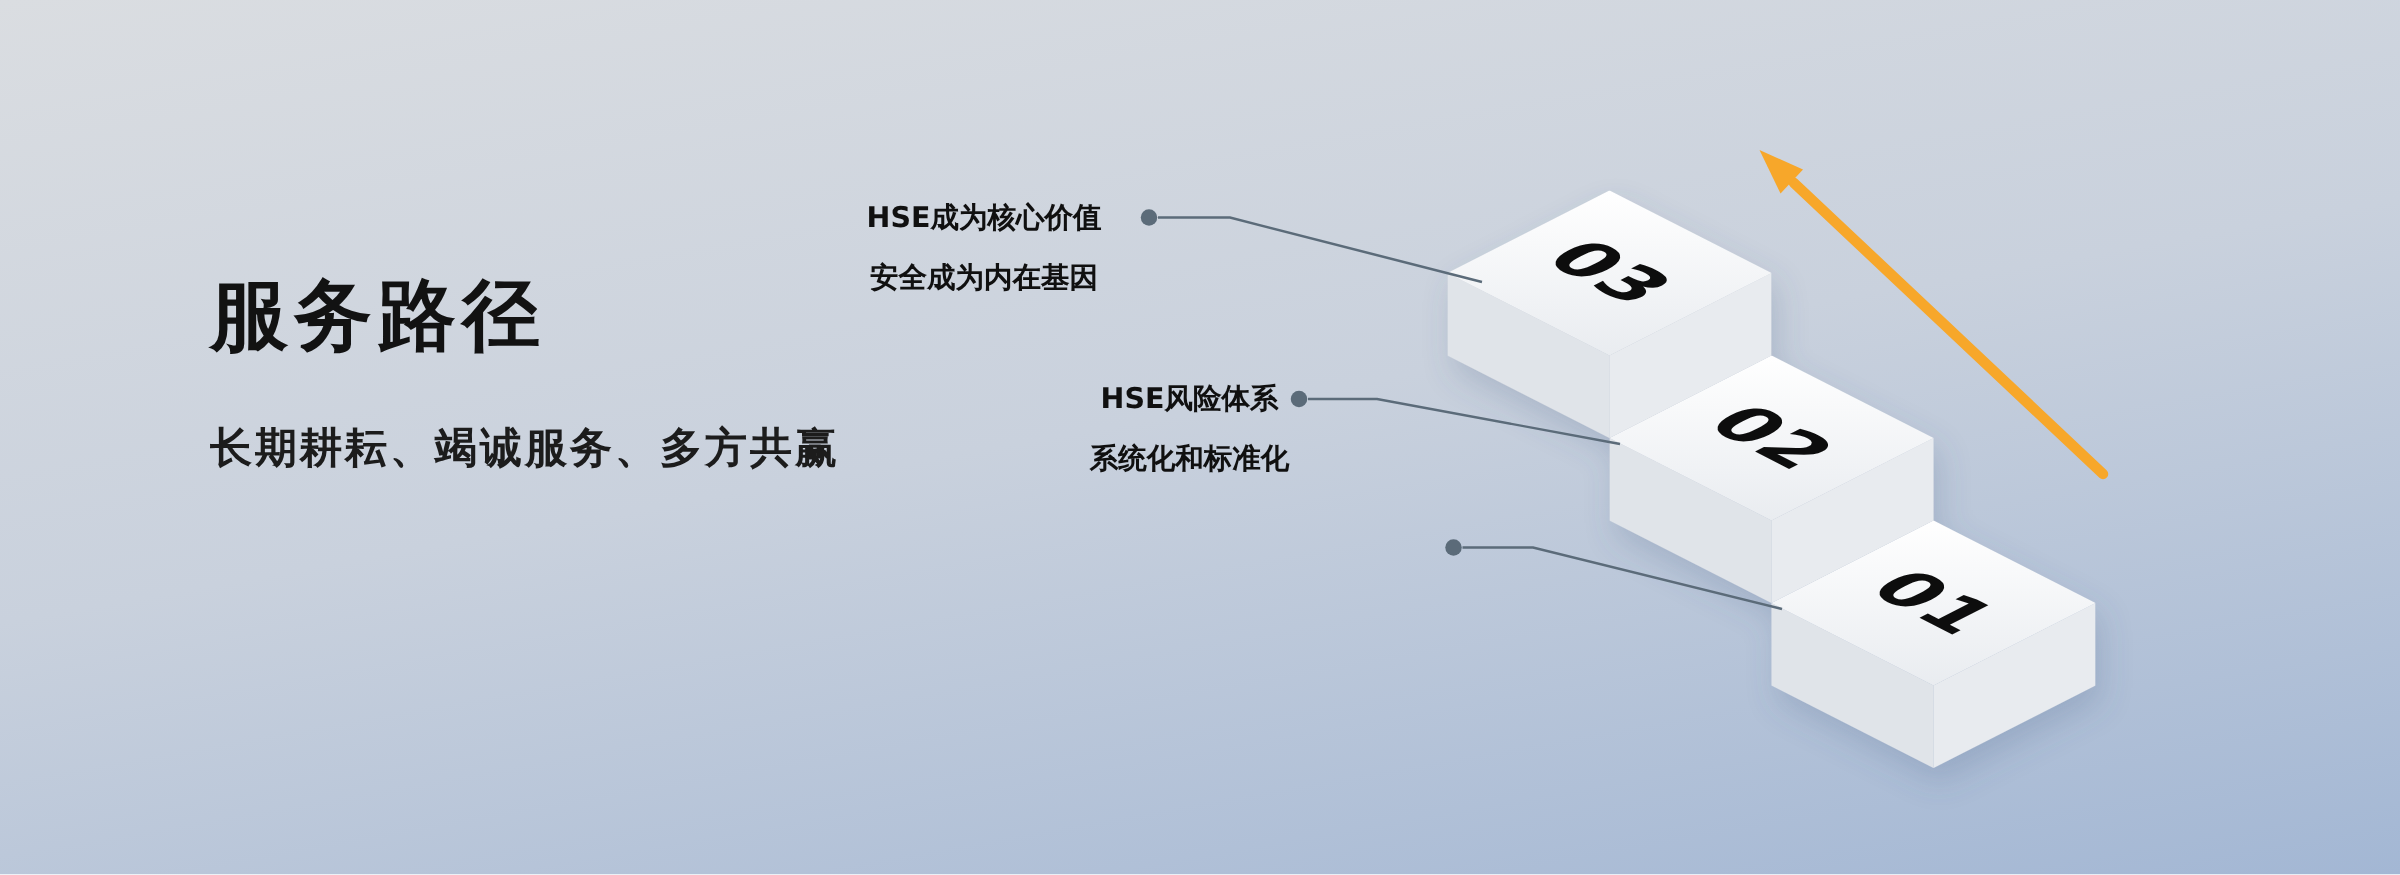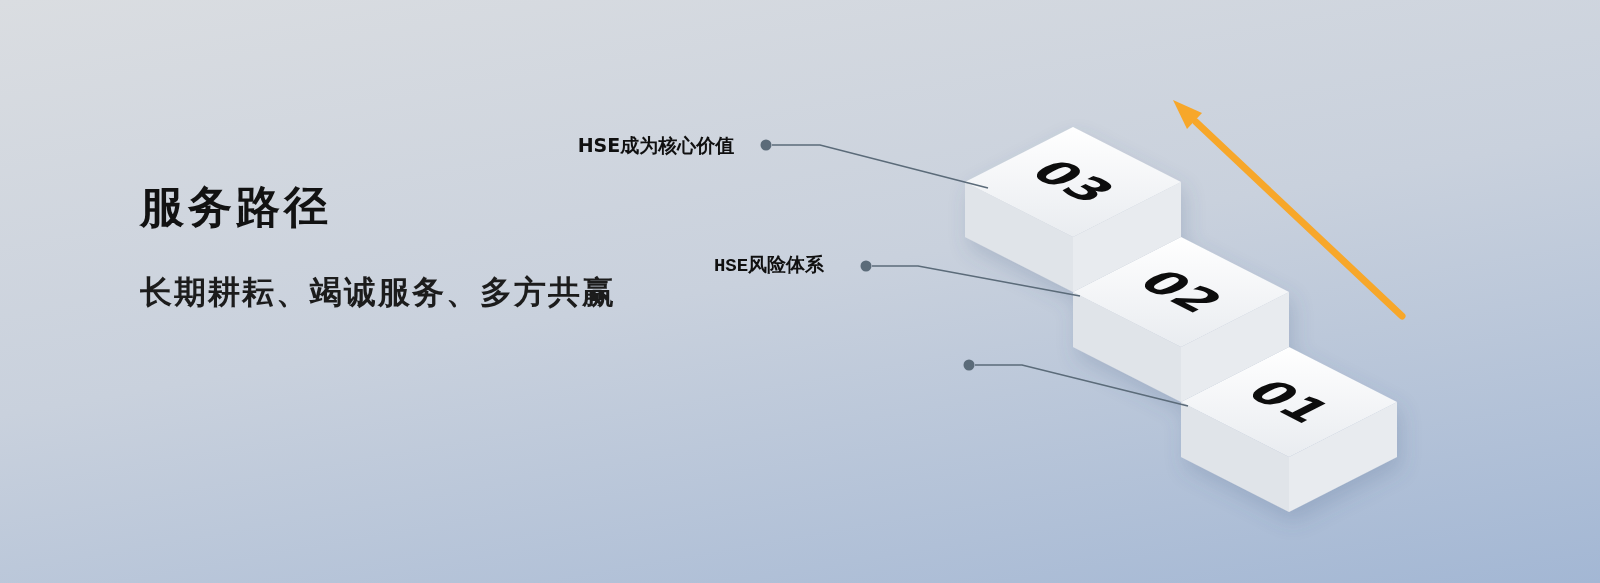--- a/index.html
+++ b/index.html
@@ -19,29 +19,29 @@
     width: 1600px; height: 583px;
   }
 
   .title-block {
     position: absolute;
     left: 140px;
     top: 183px;
     color: #141414;
   }
   .title {
-    font-size: 44px;
+    font-size: 52px;
     line-height: 1.1;
     font-weight: bold;
     letter-spacing: 4px;
     color: #121212;
   }
   .subtitle {
     margin-top: 40px;
-    font-size: 32px;
+    font-size: 28px;
     font-weight: bold;
     letter-spacing: 2px;
     color: #1c1c1c;
   }
 
   .step-label {
     position: absolute;
     width: 250px;
     text-align: center;
     font-size: 19px;
@@ -120,20 +120,22 @@
     </g>
   </svg>
 
   <div class="title-block">
     <div class="title">服务路径</div>
     <div class="subtitle">长期耕耘、竭诚服务、多方共赢</div>
   </div>
 
   <div class="step-label" style="left:531px; top:125px;">
     <div>HSE成为核心价值</div>
+    <div>安全成为内在基因</div>
   </div>
 
-  <div class="step-label" style="left:644px; top:246px;font-family:Liberation Mono, monospace;">
+  <div class="step-label" style="left:668px; top:246px;">
     <div>HSE风险体系</div>
+    <div>系统化和标准化</div>
   </div>
 
 
 </div>
 
 </body></html>

